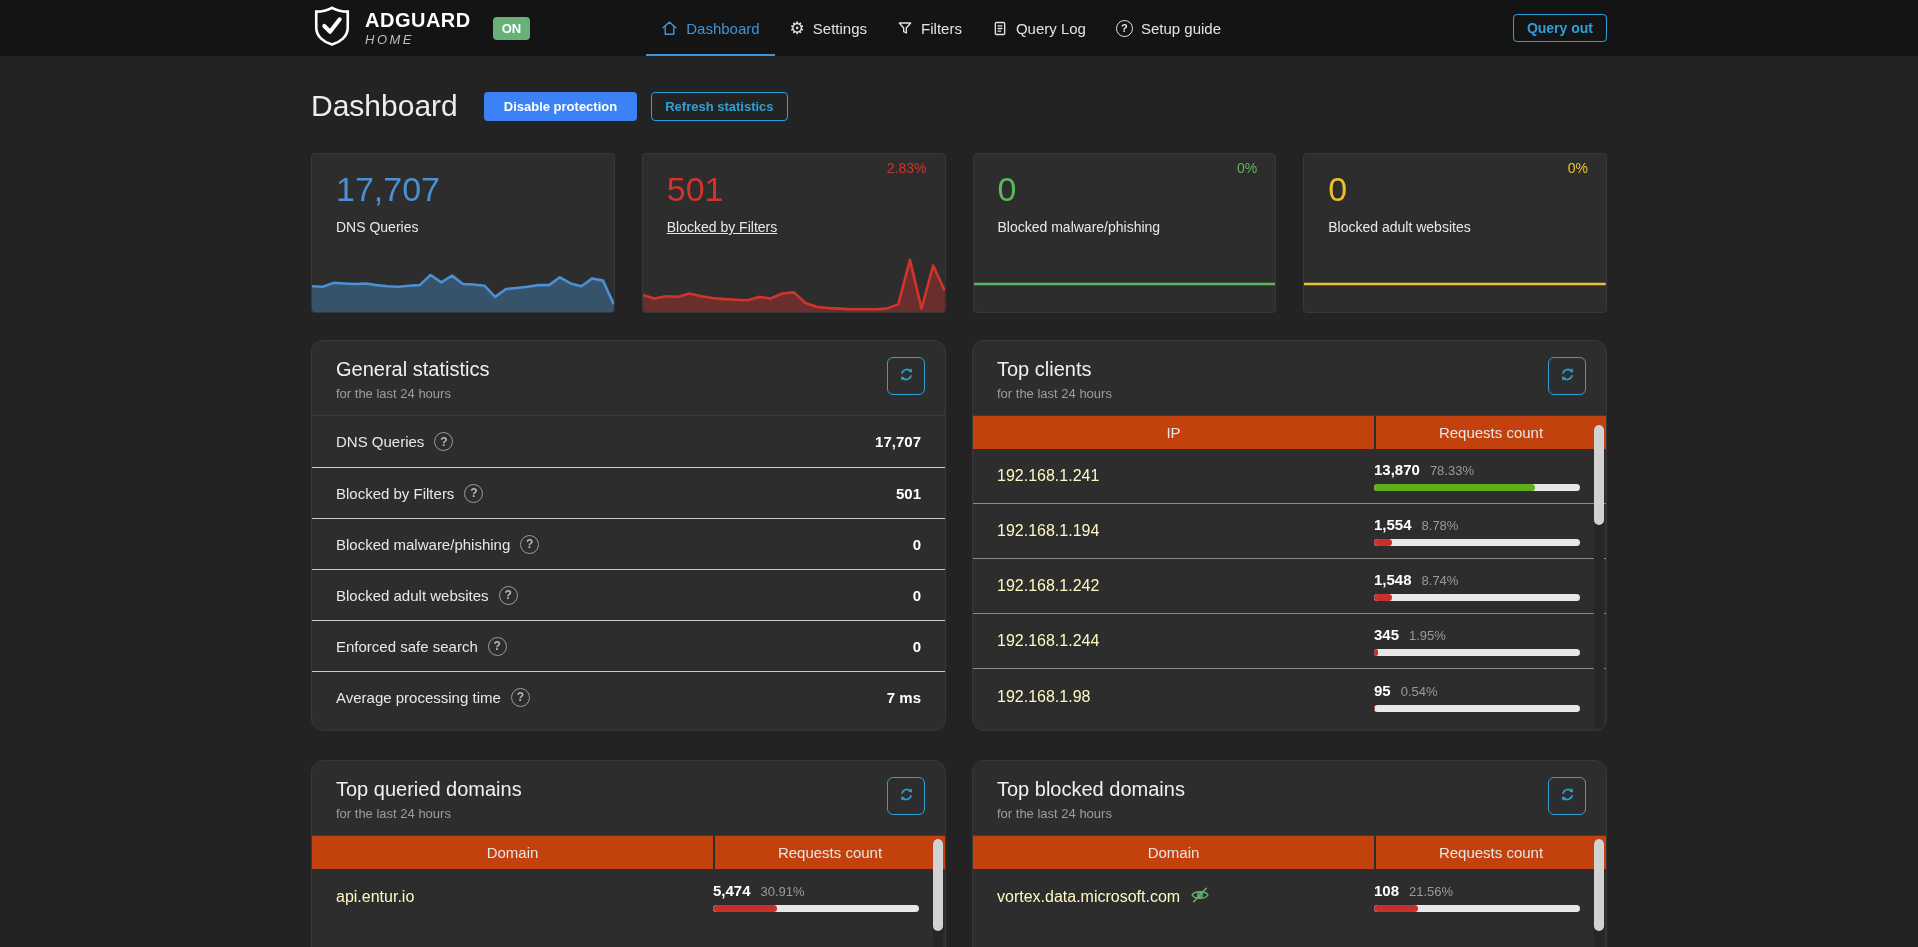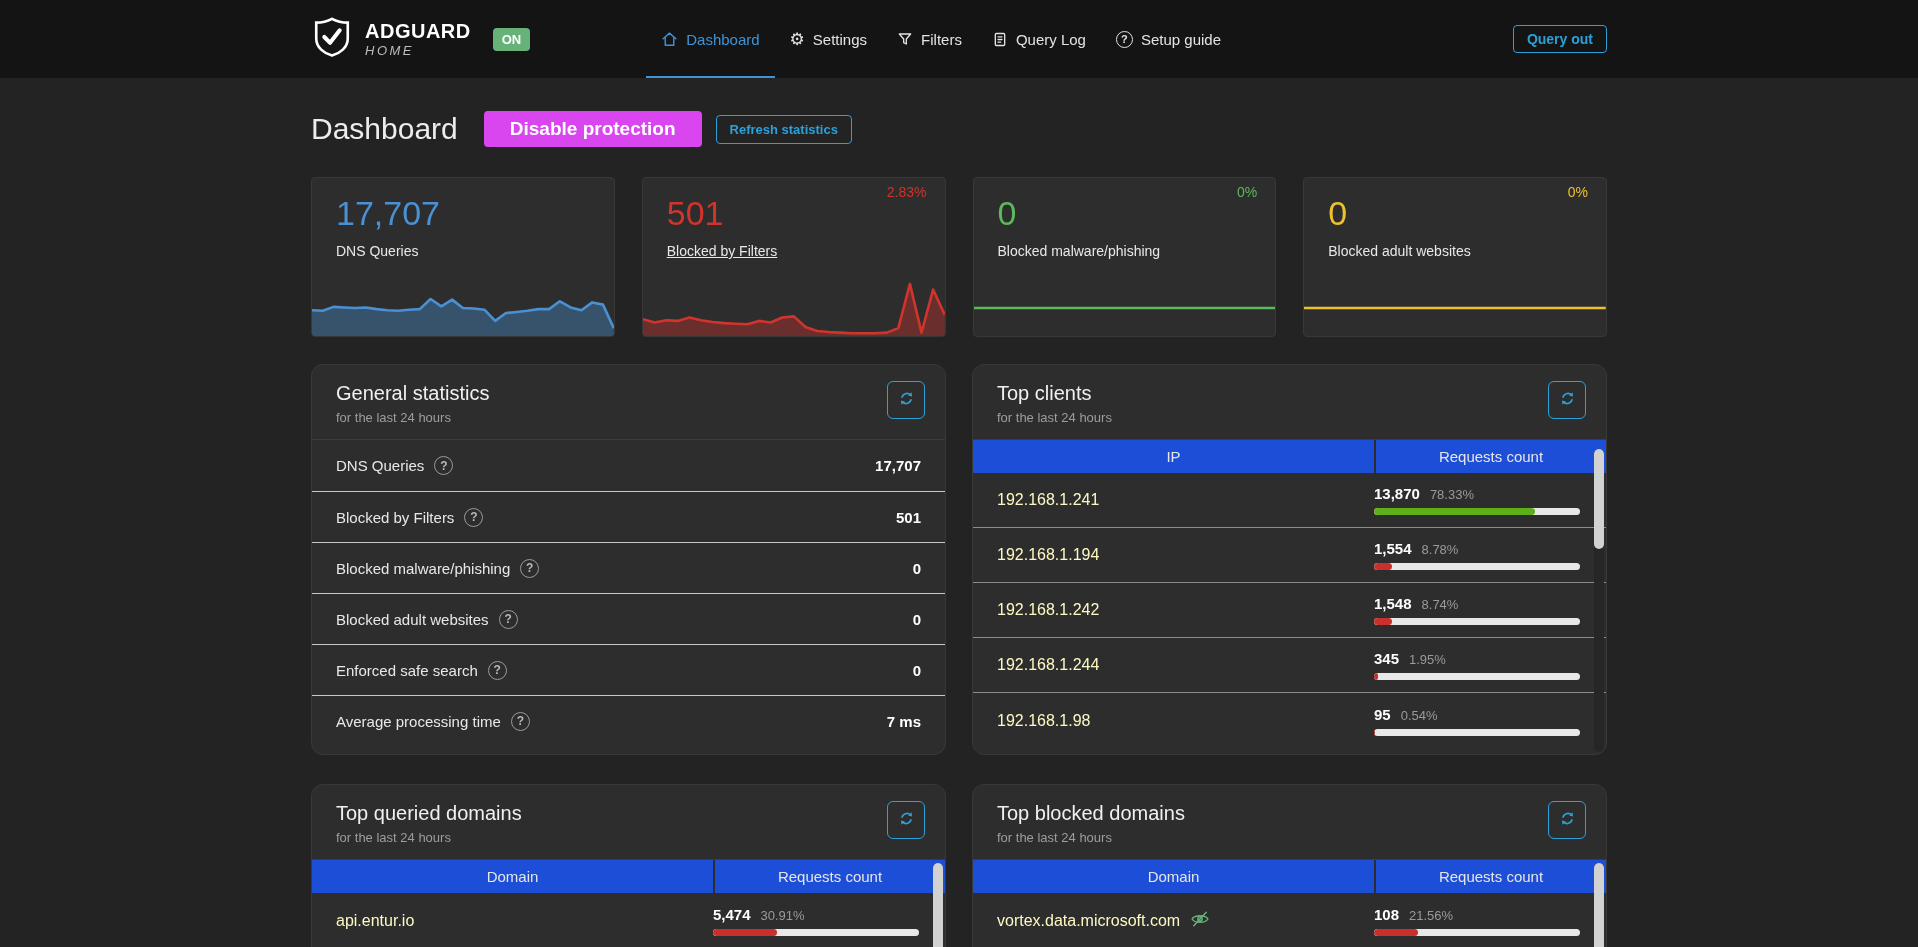--- a/index.html
+++ b/index.html
@@ -5,21 +5,21 @@
   * { margin:0; padding:0; box-sizing:border-box; }
   html,body { width:1918px; height:947px; overflow:hidden; }
   body {
     background:#232323;
     font-family:"Liberation Sans","DejaVu Sans",sans-serif;
     color:#e8e8e8;
   }
   .container { width:1296px; margin:0 auto; }
 
   
-  .navbar { height:78px; background:#141414; }
+  .navbar { height:56px; background:#141414; }
   .navbar .container { display:flex; align-items:stretch; height:100%; }
   .brand { display:flex; align-items:center; gap:12px; }
   .brand-text { line-height:1; }
   .brand-name { font-size:20px; font-weight:700; color:#fff; letter-spacing:.5px; }
   .brand-sub { font-size:13px; color:#bdbdbd; letter-spacing:2.5px; margin-top:3px;font-style:italic; }
   .on-badge {
     background:#67b279; color:#fff; font-size:13px; font-weight:700;
     padding:4px 9px; border-radius:4px; margin-left:10px;
   }
   .nav-links { display:flex; align-items:stretch; margin-left:116px; }
@@ -39,22 +39,22 @@
   .qcircle {
     display:inline-flex; align-items:center; justify-content:center;
     width:17px; height:17px; border:1.5px solid currentColor; border-radius:50%;
     font-size:11px; font-weight:700;
   }
 
   
   .page-head { display:flex; align-items:center; margin-top:33px; margin-bottom:30px; }
   .page-title { font-size:30px; font-weight:400; color:#ededed; }
   .btn-gray {
-    margin-left:26px; background:#d946ef; border:none; color:#fff;
-    font-size:19px; font-weight:700; padding:7px 26px; border-radius:4px; cursor:pointer;
+    margin-left:26px; background:#3b82f6; border:none; color:#fff;
+    font-size:13px; font-weight:700; padding:7px 20px; border-radius:4px; cursor:pointer;
     font-family:inherit;
   }
   .btn-outline {
     margin-left:14px; background:transparent; border:1px solid #2da0d8; color:#2da0d8;
     font-size:13px; font-weight:700; padding:6px 13px; border-radius:4px; cursor:pointer;
     font-family:inherit;
   }
 
   
   .cards { display:grid; grid-template-columns:repeat(4,1fr); gap:27px; }
@@ -97,21 +97,21 @@
   .help-icon {
     display:inline-flex; align-items:center; justify-content:center;
     width:19px; height:19px; border:1.5px solid #9a9a9a; border-radius:50%;
     font-size:12px; color:#b9b9b9; font-weight:700; cursor:pointer;
   }
   .gs-value { font-weight:700; font-size:15px; color:#fff; }
 
   
   .ttable { border-top:1px solid #3c3c3c; }
   .ttable-head {
-    display:grid; grid-template-columns:1fr 232px; background:#1d4ed8;
+    display:grid; grid-template-columns:1fr 232px; background:#c2410c;
     height:33px; align-items:center; font-size:15px; color:#e6e6e6;
   }
   .ttable-head > div { text-align:center; }
   .ttable-head .col-r { border-left:2px solid #2d2d2d; height:100%; line-height:33px; }
   .trow {
     display:grid; grid-template-columns:1fr 232px; align-items:center; height:55px;
     border-bottom:1px solid rgba(255,255,255,.45);
   }
   .trow:last-child { border-bottom:none; }
   .trow-key { padding-left:24px; font-size:16px; color:#fef9c3; display:flex; align-items:center; gap:10px; }

